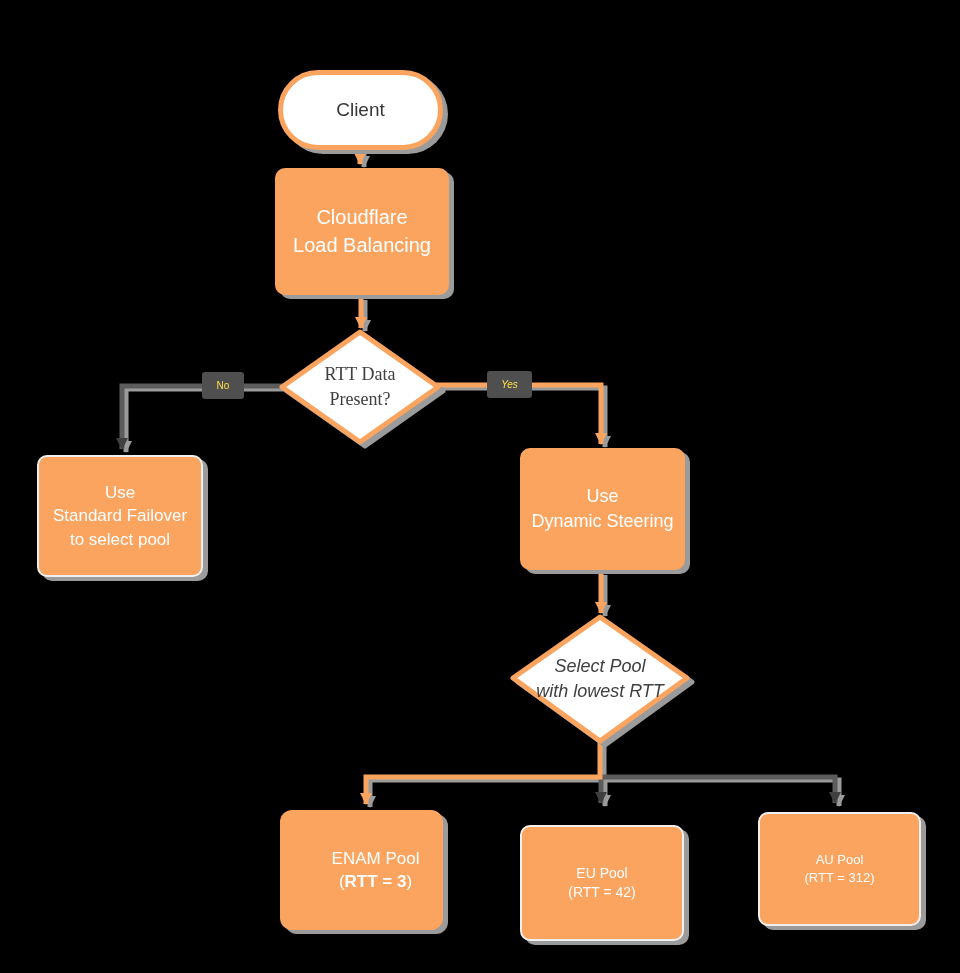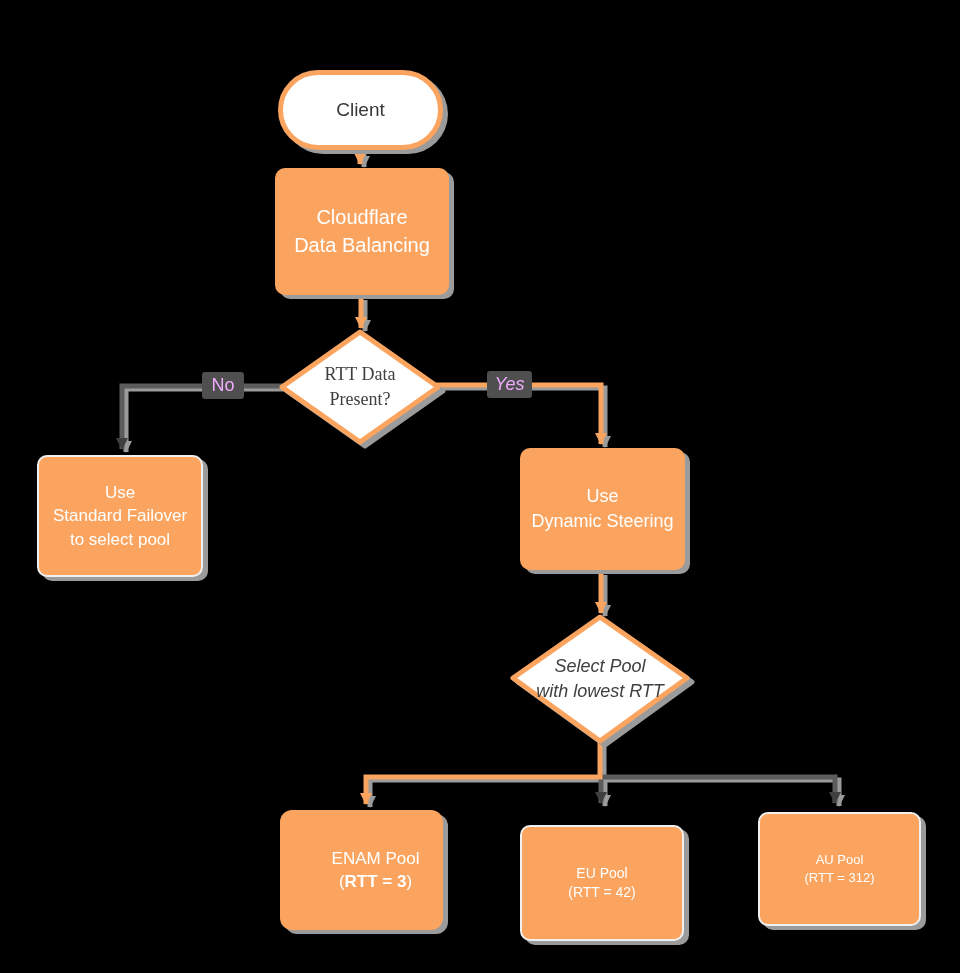--- a/index.html
+++ b/index.html
@@ -23,21 +23,21 @@
   .client{
     background:#FFFFFF;border:5px solid #FAA45F;border-radius:42px;
     color:#383838;font-size:19px;box-shadow:5px 4px 0px #9B9B9B;
   }
   .diamond-text{
     position:absolute;display:flex;align-items:center;justify-content:center;
     text-align:center;color:#404040;font-size:18px;line-height:1.4;background:transparent;
   }
   .edge-label{
     position:absolute;display:flex;align-items:center;justify-content:center;
-    background:#4F4F4F;color:#f0abfc;font-size:18px;border-radius:3px;
+    background:#4F4F4F;color:#fde047;font-size:10px;border-radius:3px;
   }
   .pool-line2 b{font-weight:bold;}
 </style>
 </head>
 <body>
 
 <div class="canvas">
 
   <svg class="layer edges">
     <defs>
@@ -65,21 +65,21 @@
     <polygon points="600,617 687,678 600,741 513,678" fill="#FFFFFF" stroke="#FAA45F" stroke-width="5" stroke-linejoin="round"></polygon>
   </svg>
 
   <div class="node client" style="left:278px;top:38px;width:165px;height:80px;margin-top:32px;">
     <span>Client</span>
   </div>
 
   <div class="node orange-box" style="left:275px;top:168px;width:174px;height:127px;font-size:20px;">
     <div>
       <div>Cloudflare</div>
-      <div>Data Balancing</div>
+      <div>Load Balancing</div>
     </div>
   </div>
 
   <div class="diamond-text" style="left:282px;top:331px;width:156px;height:112px;font-family:Liberation Serif, serif;">
     <div>
       <div>RTT Data</div>
       <div>Present?</div>
     </div>
   </div>
 

